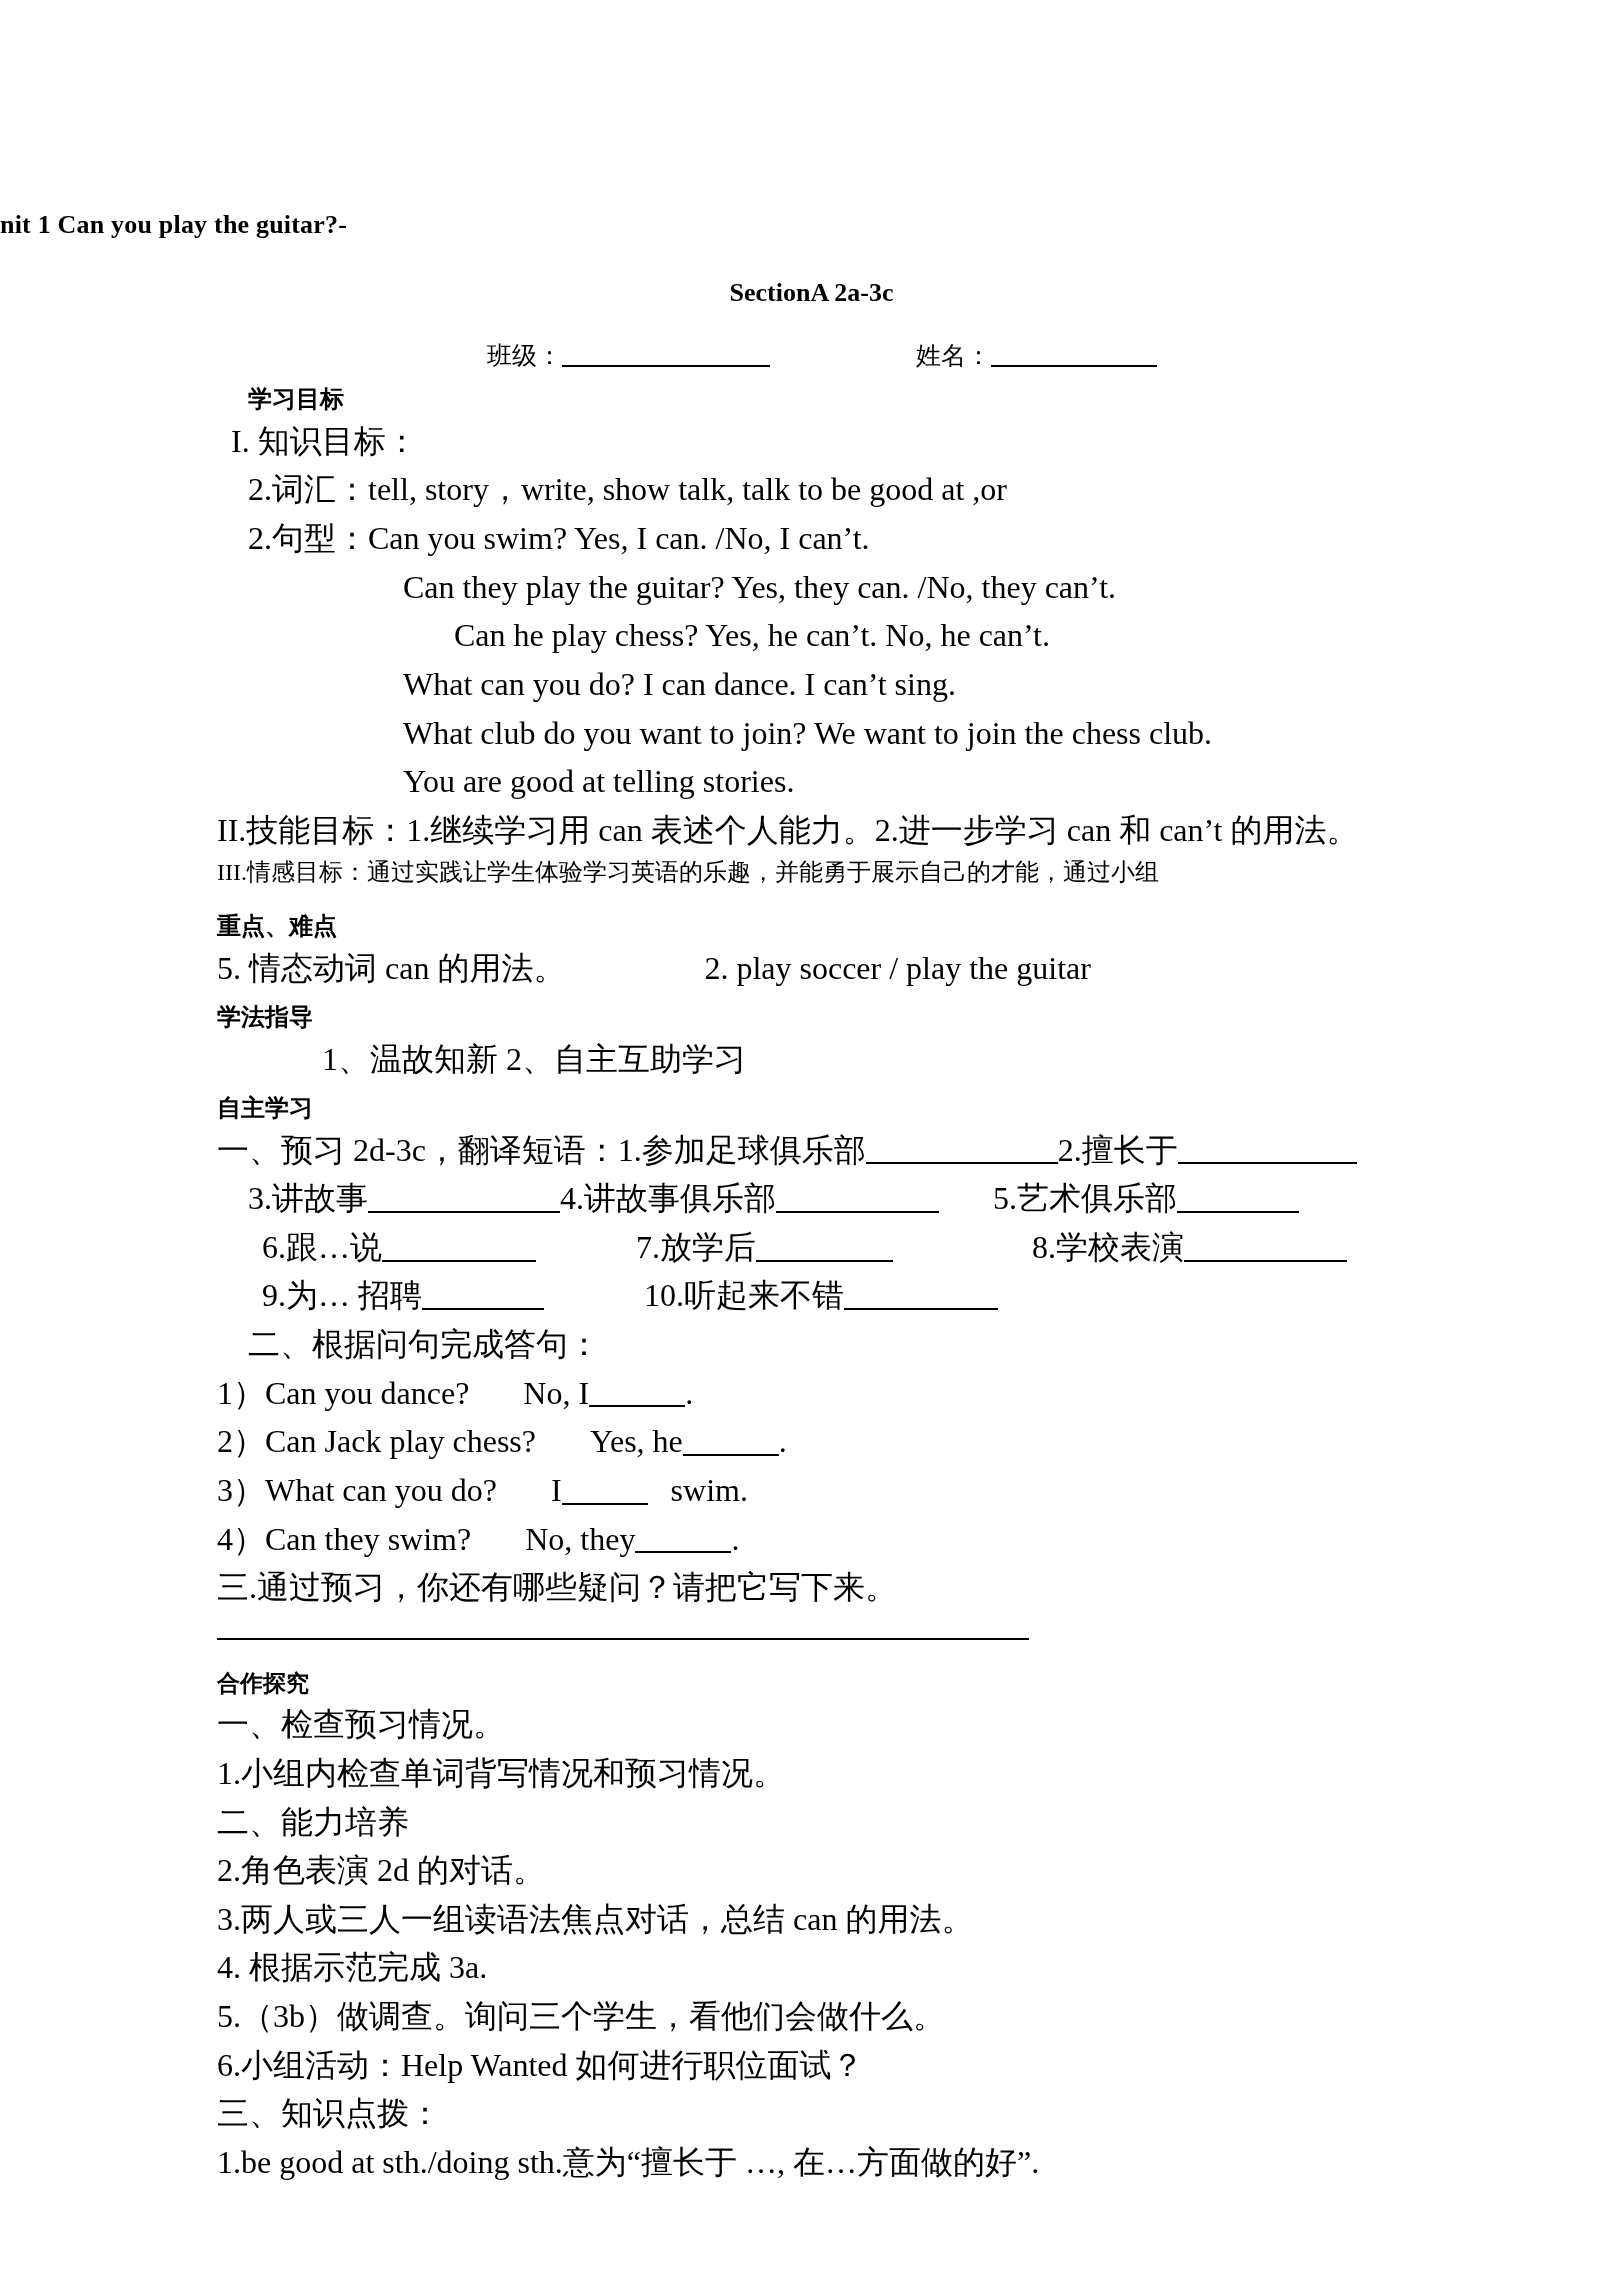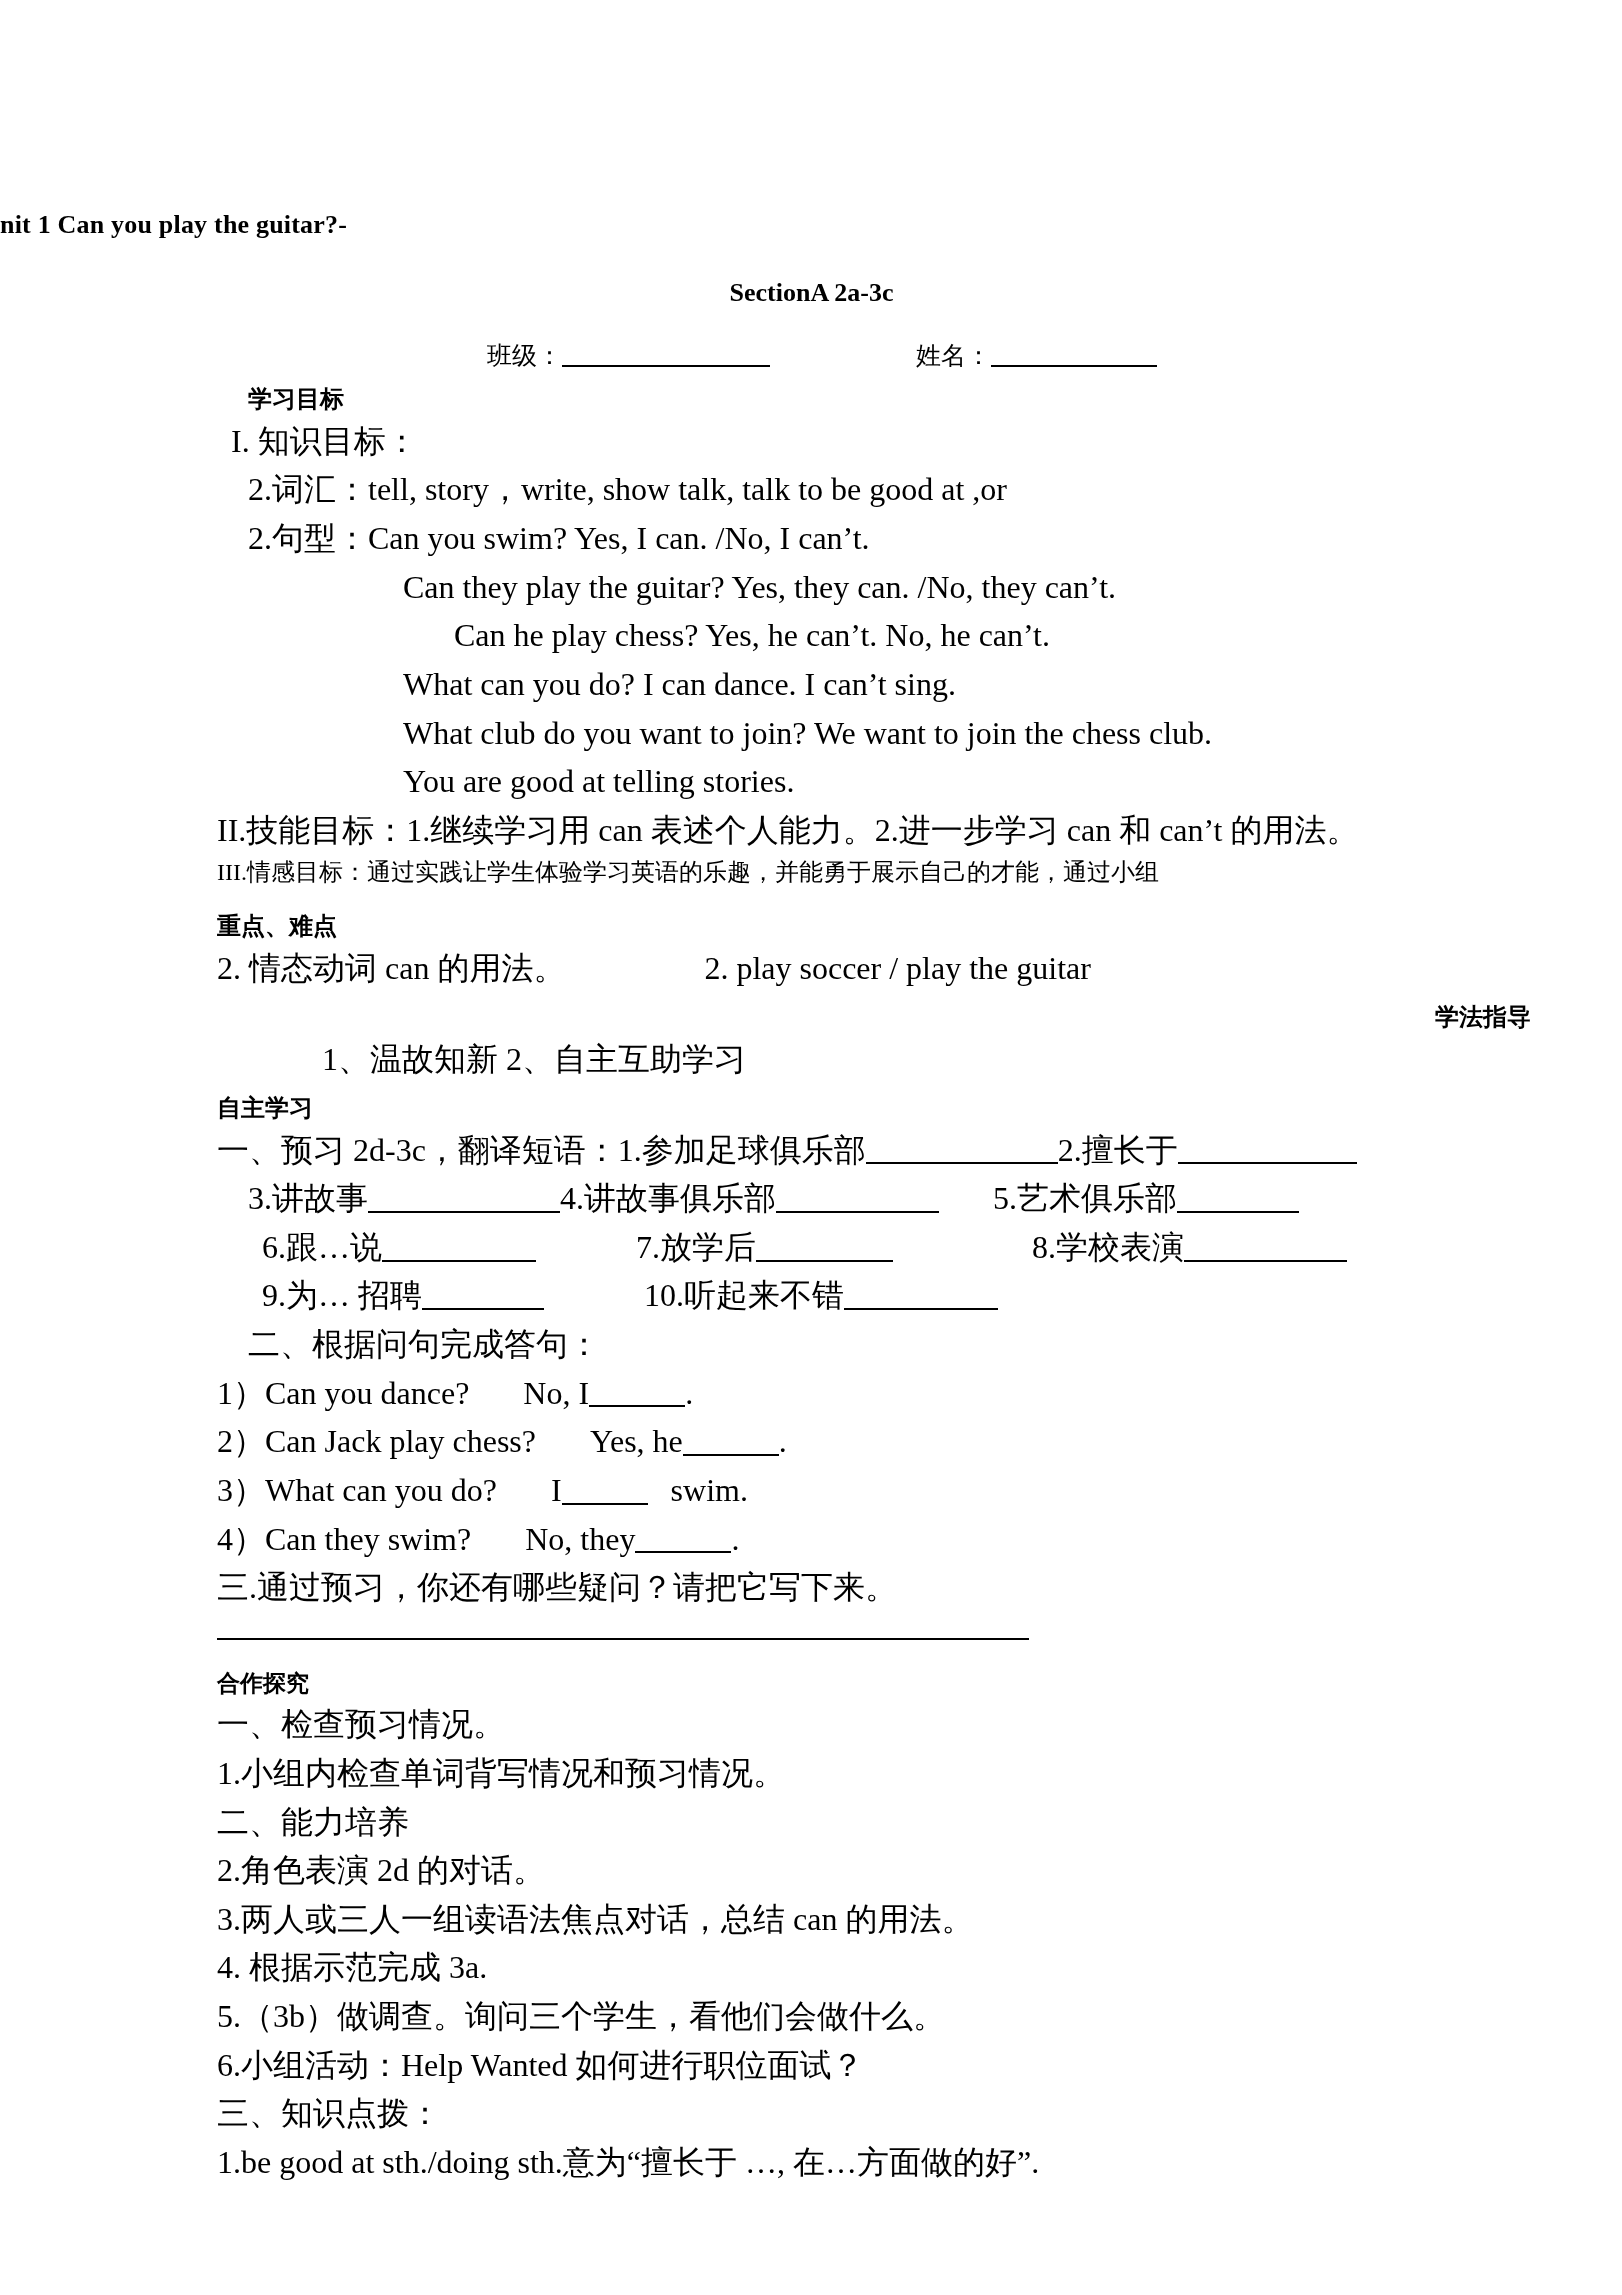--- a/index.html
+++ b/index.html
@@ -133,23 +133,23 @@
     <div class="row i7">Can he play chess? Yes, he can’t. No, he can’t.</div>
     <div class="row i6">What can you do? I can dance. I can’t sing.</div>
     <div class="row i6">What club do you want to join? We want to join the chess club.</div>
     <div class="row i6">You are good at telling stories.</div>
 
     <div class="row" style="margin-left:-14px;">II.技能目标：1.继续学习用 can 表述个人能力。2.进一步学习 can 和 can’t 的用法。</div>
 
     <div class="rowwrap" style="margin-left:-14px;">III.情感目标：通过实践让学生体验学习英语的乐趣，并能勇于展示自己的才能，通过小组</div>
 
     <div class="hd" style="margin-left:-14px; margin-top:17px;">重点、难点</div>
-    <div class="row" style="margin-left:-14px;"><span>2. 情态动词 can 的用法。</span><span class="sp-xl"></span><span>2. play soccer / play the guitar</span></div>
+    <div class="row" style="margin-left:-14px;"><span>5. 情态动词 can 的用法。</span><span class="sp-xl"></span><span>2. play soccer / play the guitar</span></div>
 
-    <div class="hd" style="margin-left:-14px; margin-top:6.2px;text-align:right;">学法指导</div>
+    <div class="hd" style="margin-left:-14px; margin-top:6.2px;">学法指导</div>
     <div class="row i4">1、温故知新  2、自主互助学习</div>
 
     <div class="hd" style="margin-left:-14px; margin-top:6.2px;">自主学习</div>
 
     <div class="row" style="margin-left:-14px;"><span>一、预习 2d-3c，翻译短语：</span><span>1.</span><span>参加足球俱乐部</span><span class="blank b250"></span><span>2.</span><span>擅长于</span><span class="blank b230"></span></div>
 
     <div class="row i1"><span>3.</span><span>讲故事</span><span class="blank b250"></span><span>4.</span><span>讲故事俱乐部</span><span class="blank b210"></span><span class="sp-md"></span><span>5.</span><span>艺术俱乐部</span><span class="blank b155"></span></div>
 
     <div class="row i2"><span>6.</span><span>跟…说</span><span class="blank b200"></span><span class="sp-lg"></span><span>7.</span><span>放学后</span><span class="blank b175"></span><span class="sp-xl"></span><span>8.</span><span>学校表演</span><span class="blank b210"></span></div>
 

